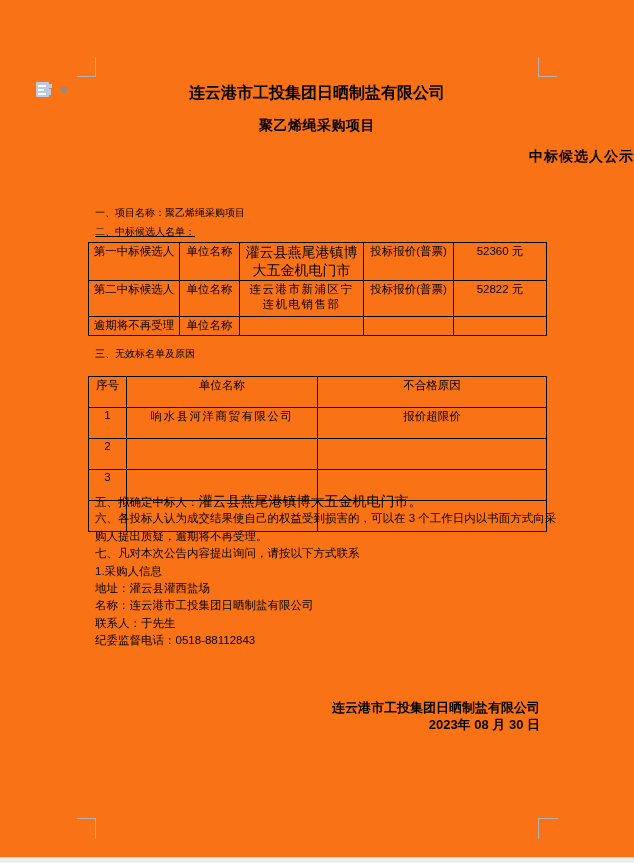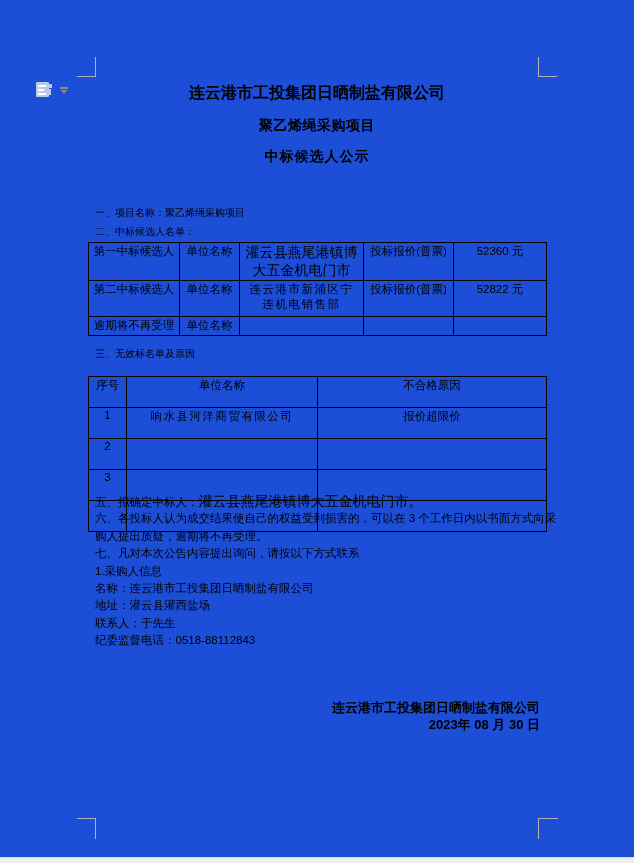--- a/index.html
+++ b/index.html
@@ -1,17 +1,17 @@
 <!DOCTYPE html>
 <html><head>
 <meta charset="utf-8">
 <style>
   html,body { margin:0; padding:0; background:#ffffff; }
   .page {
-    position:relative; width:634px; height:863px; background:#1d4ed8;
+    position:relative; width:634px; height:863px; background:#f97316;
     font-family:"Liberation Sans","DejaVu Sans",sans-serif; color:#000;
     overflow:hidden;
   }
 
   
   .crop { position:absolute; }
   .crop.tl { left:77px;  top:57px;  width:18px; height:19px; border-right:1px solid #b3b3b3; border-bottom:1px solid #b3b3b3; }
   .crop.tr { left:538px; top:57px;  width:18px; height:19px; border-left:1px solid #b3b3b3;  border-bottom:1px solid #b3b3b3; }
   .crop.bl { left:77px;  top:818px; width:18px; height:20px; border-right:1px solid #b3b3b3; border-top:1px solid #b3b3b3; }
   .crop.br { left:538px; top:818px; width:19px; height:20px; border-left:1px solid #b3b3b3;  border-top:1px solid #b3b3b3; }
@@ -26,26 +26,26 @@
   .paste-step1 { position:absolute; left:14px; top:4px;  width:4px; height:4px; background:#b9cbe6; }
   .paste-step2 { position:absolute; left:13px; top:9px;  width:4px; height:6px; background:#b9cbe6; }
   .paste-arrow-bar { position:absolute; left:26px; top:7px; width:8px; height:2px; background:#8c8c8c; }
   .paste-arrow-tri { position:absolute; left:27px; top:10px; width:0; height:0;
     border-left:3px solid transparent; border-right:3px solid transparent; border-top:4px solid #8c8c8c; }
 
   
   .title { position:absolute; left:0; right:0; text-align:center; font-weight:bold; }
   .t1 { top:83px;  font-size:16px; }
   .t2 { top:117px; font-size:14px; letter-spacing:0.5px; }
-  .t3 { top:148px; font-size:14px; letter-spacing:1px; }
+  .t3 { top:148px; font-size:14px; letter-spacing:1px;text-align:right; }
 
   
   .line { position:absolute; left:95px; font-size:10px; white-space:pre; }
   .s1 { top:206px; }
-  .s2 { top:225px; }
+  .s2 { top:225px;text-decoration:underline; }
   .s3 { top:347px; }
 
   
   table { position:absolute; left:88px; border-collapse:collapse; table-layout:fixed; width:458px; }
   td { border:1px solid #000; font-size:11.5px; padding:1px 4px 0 4px; vertical-align:top; overflow:hidden; white-space:normal;text-align:center; }
   .t-candidates { top:242px; }
   .t-candidates tr.r1 { height:34px; }
   .t-candidates tr.r2 { height:36px; }
   .t-candidates tr.r3 { height:19px; }
   .t-invalid { top:376px; }
@@ -161,22 +161,22 @@
     </tr>
   </tbody>
     </table>
 
   <div class="paras">
     <div><span>五、拟确定中标人：</span><span class="big">灌云县燕尾港镇博大五金机电门市。</span></div>
     <div>六、各投标人认为成交结果使自己的权益受到损害的，可以在 3 个工作日内以书面方式向采</div>
     <div>购人提出质疑，逾期将不再受理。</div>
     <div>七、凡对本次公告内容提出询问，请按以下方式联系</div>
     <div>1.采购人信息</div>
+    <div>地址：灌云县灌西盐场</div>
     <div>名称：连云港市工投集团日晒制盐有限公司</div>
-    <div>地址：灌云县灌西盐场</div>
     <div>联系人：于先生</div>
     <div>纪委监督电话：0518-88112843</div>
   </div>
 
   <div class="footer">
     <div>连云港市工投集团日晒制盐有限公司</div>
     <div>2023年 08 月 30 日</div>
   </div>
 
   <div class="bottom-band"></div>

